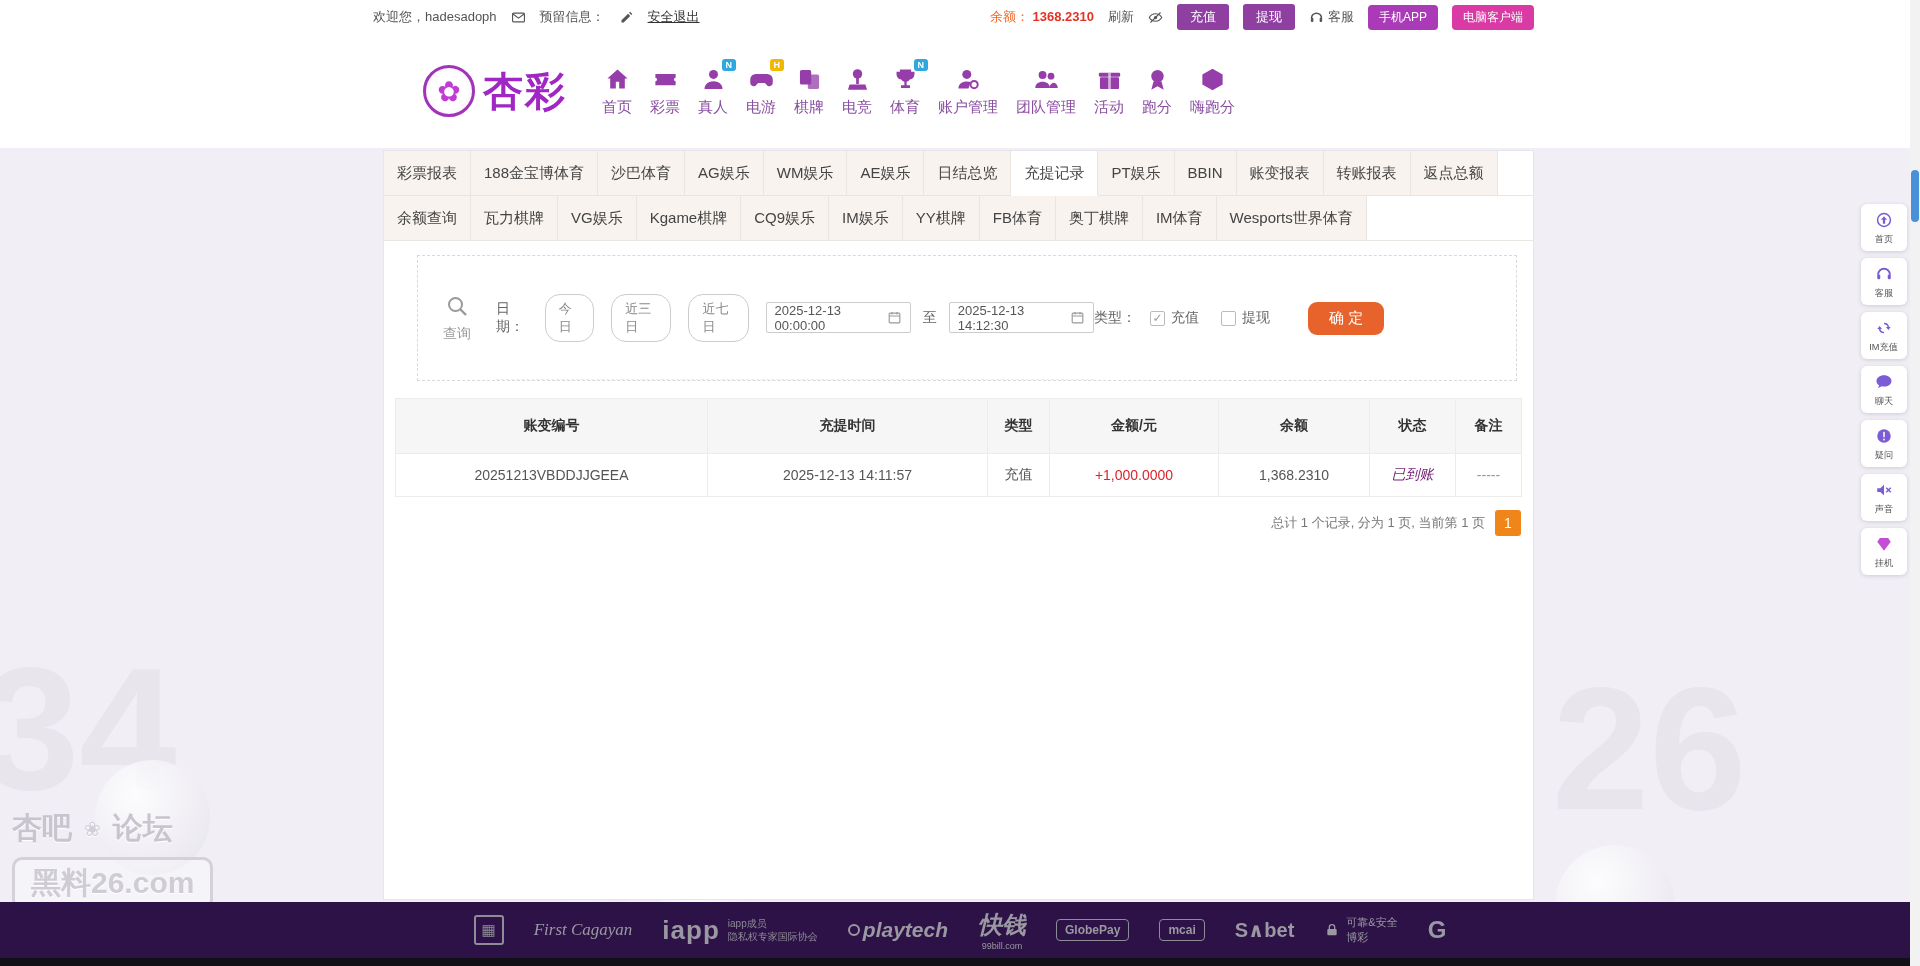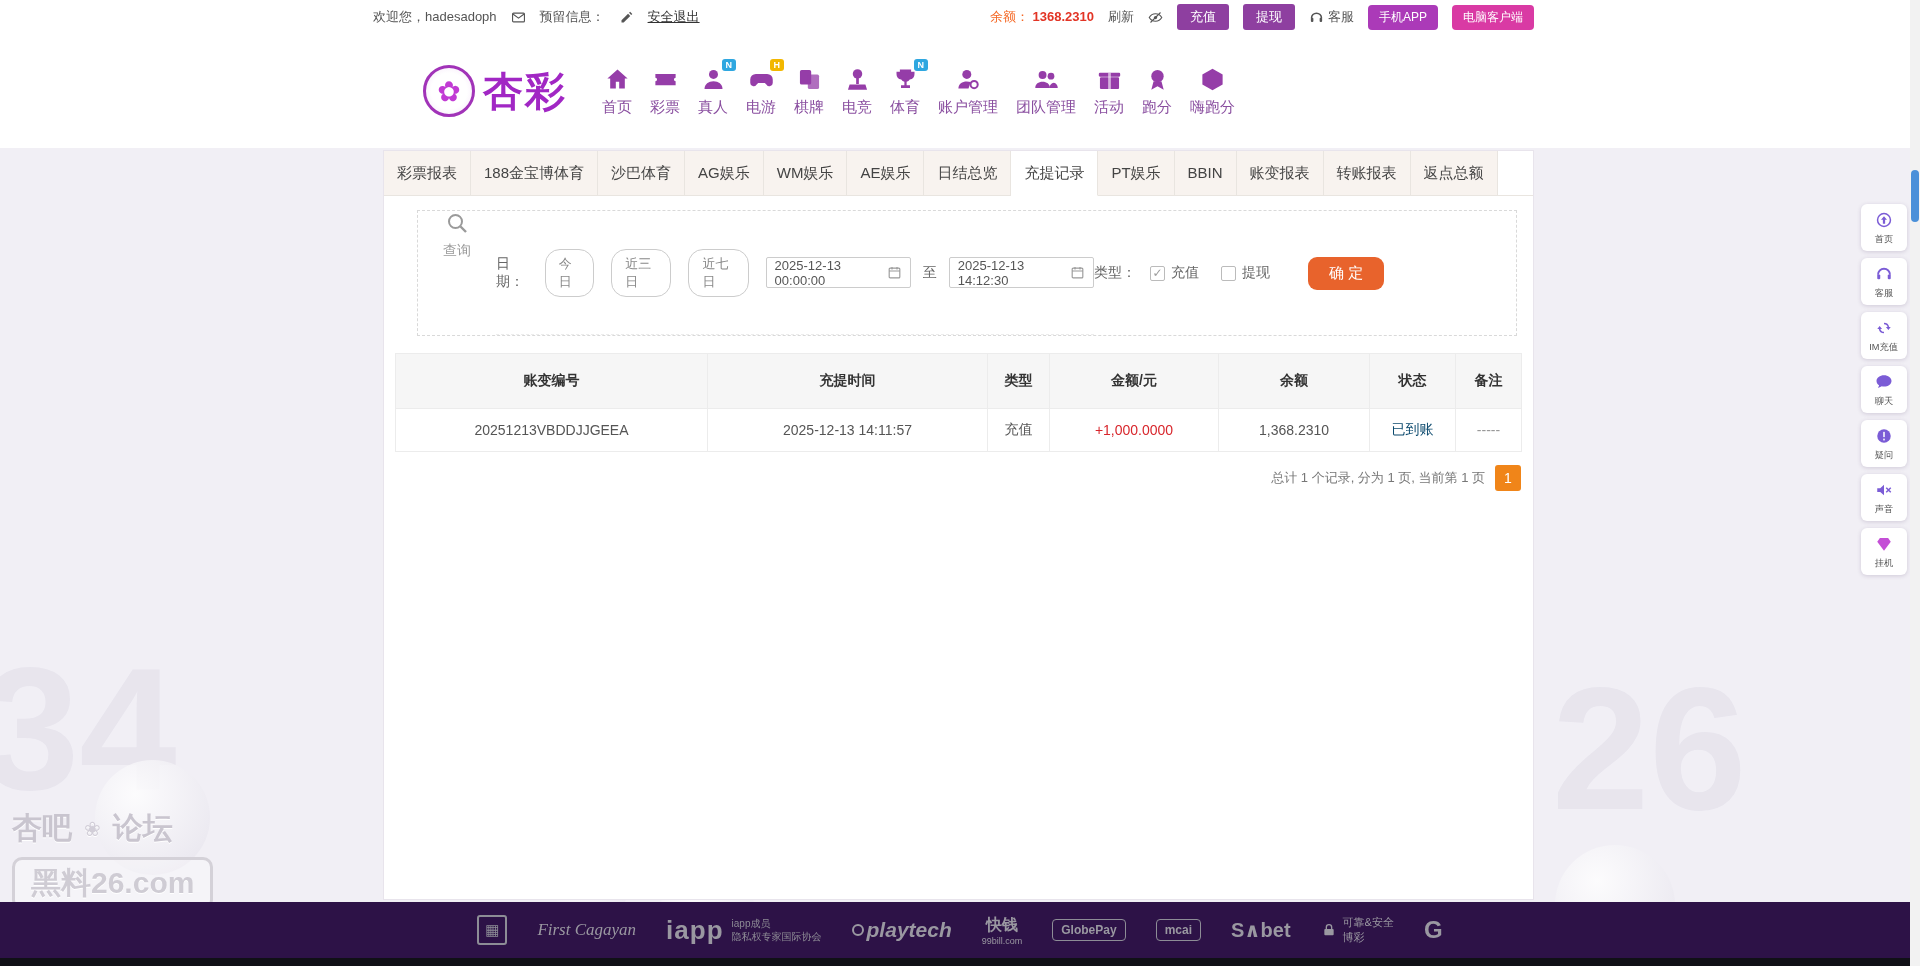--- a/index.html
+++ b/index.html
@@ -54,21 +54,21 @@
   .tab-row { display:flex; }
   .tab { line-height:44px; height:45px; padding:0 13px; background:#f8f3ef;
     border-right:1px solid #e9e5e0; border-bottom:1px solid #e9e5e0;
     font-size:15px; color:#444; cursor:pointer; white-space:nowrap; }
   .tab.active { background:#fff; border-bottom-color:#fff; }
   .tab-row::after { content:""; flex:1; border-bottom:1px solid #e9e5e0; }
 
   
   .filter { margin:14px 16px 0 33px; border:1px dashed #d9d9d9; height:126px; display:flex; }
   .filter-left { width:78px; display:flex; flex-direction:column; align-items:center;
-    gap:7px; color:#9a9a9a; }
+    justify-content:center; gap:7px; color:#9a9a9a; }
   .filter-left .fico { font-size:24px; display:flex; }
   .filter-left .ftxt { font-size:14px; }
   .filter-rows { flex:1; display:flex; }
   .f-row { flex:1; display:flex; align-items:center; }
   .f-row:first-child { border-bottom:1px dashed #ececec; }
   .f-label { font-size:14px; color:#666; margin-right:14px; }
   .pill { border:1px solid #ccc; border-radius:15px; padding:5px 13px; background:#fff;
     color:#888; font-size:13px; margin-right:17px; cursor:pointer; }
   .datebox { width:172px; height:31px; border:1px solid #ccc; border-radius:2px;
     display:flex; align-items:center; justify-content:space-between; padding:0 8px;
@@ -82,21 +82,21 @@
   .cb-label { font-size:14px; color:#666; }
   .btn-confirm { margin-left:16px; background:#e8632c; color:#fff; font-size:15px;
     padding:7px 21px; border-radius:9px; cursor:pointer; }
 
   
   table.records { border-collapse:collapse; width:1126px; margin:17px 0 0 11px; table-layout:fixed; }
   .records th { background:#f6f6f6; border:1px solid #ececec; height:55px;
     font-size:14px; color:#333; font-weight:bold; text-align:center; }
   .records td { border:1px solid #ececec; height:43px; font-size:14px; color:#555; text-align:center; }
   td.amt { color:#d8262c; }
-  td.ok { color:#0c4a6e; }
+  td.ok { color:#701a75;font-style:italic; }
   td.remark { color:#999; }
 
   
   .pager { width:1126px; margin:13px 0 0 11px; display:flex; justify-content:flex-end;
     align-items:center; gap:10px; color:#777; font-size:13px; }
   .page-box { width:26px; height:26px; background:#f08519; color:#fff; border-radius:3px;
     display:flex; align-items:center; justify-content:center; font-size:14px; cursor:pointer; }
 
   
   .sidebar { position:absolute; right:13px; top:204px; width:46px; z-index:6;
@@ -126,21 +126,21 @@
   .footer-strip { position:absolute; left:0; bottom:0; width:100%; height:8px; background:#101016; z-index:5; }
   .f-seal { width:30px; height:30px; border:2px solid #8d8d96; border-radius:3px;
     display:flex; align-items:center; justify-content:center; color:#8d8d96; font-size:15px; }
   .f-script { font-family:"Liberation Serif", serif; font-style:italic; font-size:17px; }
   .f-iapp { display:flex; align-items:center; gap:8px; }
   .f-iapp-big { font-size:26px; font-weight:bold; letter-spacing:1px; }
   .f-iapp-lines { font-size:10px; line-height:1.35; color:#8d8b95; }
   .f-playtech { font-size:21px; font-weight:bold; font-style:italic; display:flex; align-items:center; gap:3px; }
   .f-pt-dot { width:12px; height:12px; border:2.5px solid #9a98a1; border-radius:50%; display:inline-block; }
   .f-kq { text-align:center; }
-  .f-kq-big { font-size:16px; font-weight:bold; }
+  .f-kq-big { font-size:24px; font-weight:bold;font-style:italic; }
   .f-kq-sub { font-size:9px; }
   .f-box { border:1.5px solid #8d8d96; border-radius:4px; padding:3px 8px; font-size:12px; font-weight:bold;text-align:center; }
   .f-sbet { font-size:20px; font-weight:bold; }
   .f-secure { display:flex; align-items:center; gap:6px; font-size:11px; line-height:1.35; }
   .f-secure .lico { font-size:16px; display:flex; }
   .f-g { font-size:24px; font-weight:bold; }
 </style>
 </head>
 <body>
 
@@ -414,20 +414,33 @@
     <div class="tab">AG娱乐</div>
     <div class="tab">WM娱乐</div>
     <div class="tab">AE娱乐</div>
     <div class="tab">日结总览</div>
     <div class="tab active">充提记录</div>
     <div class="tab">PT娱乐</div>
     <div class="tab">BBIN</div>
     <div class="tab">账变报表</div>
     <div class="tab">转账报表</div>
     <div class="tab">返点总额</div>
+  </div>
+  <div class="tab-row">
+    <div class="tab">余额查询</div>
+    <div class="tab">瓦力棋牌</div>
+    <div class="tab">VG娱乐</div>
+    <div class="tab">Kgame棋牌</div>
+    <div class="tab">CQ9娱乐</div>
+    <div class="tab">IM娱乐</div>
+    <div class="tab">YY棋牌</div>
+    <div class="tab">FB体育</div>
+    <div class="tab">奥丁棋牌</div>
+    <div class="tab">IM体育</div>
+    <div class="tab">Wesports世界体育</div>
   </div>
 
   <div class="filter">
     <div class="filter-left">
       <span class="fico">
           <svg class="icon">
             <use href="#i-search"></use>
           </svg>
         </span>
       <span class="ftxt">查询</span>

